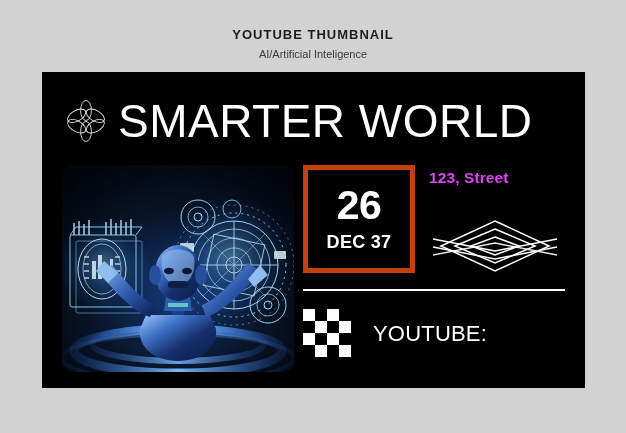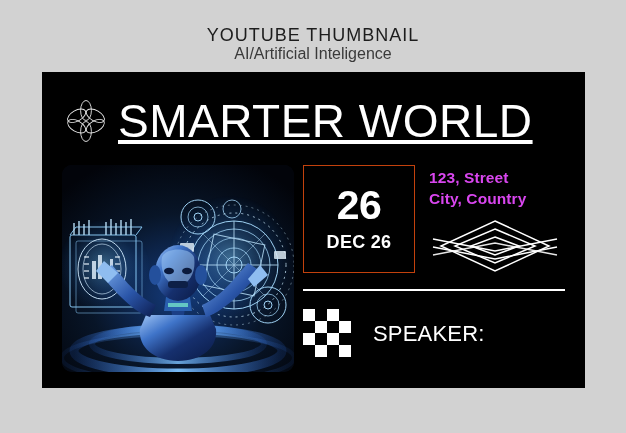--- a/index.html
+++ b/index.html
@@ -17,28 +17,28 @@
 
   
   .header {
     position: absolute;
     top: 26px;
     left: 0;
     width: 626px;
     text-align: center;
   }
   .header-title {
-    font-size: 18px;
-    font-weight: normal;
+    font-size: 13px;
+    font-weight: bold;
     letter-spacing: 1.0px;
     color: #1d1d1d;
     line-height: 18px;
   }
   .header-subtitle {
-    font-size: 16px;
+    font-size: 11px;
     font-weight: normal;
     color: #3a3a3a;
     line-height: 16px;
     margin-top: 2px;
   }
 
   
   .card {
     position: absolute;
     left: 42px;
@@ -68,21 +68,20 @@
     flex: 0 0 44px;
     margin-right: 10px;
   }
   .poster-title {
     color: #ffffff;
     font-size: 46px;
     font-weight: normal;
     letter-spacing: 0.5px;
     line-height: 50px;
     white-space: nowrap;
-    text-decoration: underline;
   }
 
   
   .photo {
     position: absolute;
     left: 20px;
     top: 93px;
     width: 232px;
     height: 207px;
     border-radius: 10px;
@@ -99,21 +98,21 @@
     width: 262px;
     height: 207px;
   }
 
   .date-box {
     position: absolute;
     left: 0;
     top: 0;
     width: 112px;
     height: 108px;
-    border: 1px solid #c2410c;
+    border: 5px solid #c2410c;
     box-sizing: border-box;
     display: flex;
     flex-direction: column;
     align-items: center;
     justify-content: center;
   }
   .date-day {
     color: #ffffff;
     font-size: 41px;
     font-weight: bold;
@@ -334,26 +333,25 @@
       </g>
 
       <rect width="232" height="207" fill="none"></rect>
     </svg>
   </div>
 
   <div class="right-col">
 
     <div class="date-box">
       <div class="date-day">26</div>
-      <div class="date-month">DEC 26</div>
+      <div class="date-month">DEC 37</div>
     </div>
 
     <div class="address">
       <div class="address-line">123, Street</div>
-      <div class="address-line">City, Country</div>
     </div>
 
     <span class="layers-icon">
       <svg viewBox="0 0 128 58" width="128" height="58" aria-hidden="true">
         <g fill="none" stroke="#ffffff" stroke-width="1.5">
           <path d="M64 4 L118 29 L64 54 L10 29 Z"></path>
           <path d="M64 12 L104 29 L64 46 L24 29 Z"></path>
           <path d="M64 20 L88 29 L64 38 L40 29 Z"></path>
           <path d="M2 22 L64 34 L126 22"></path>
           <path d="M2 30 L64 42 L126 30"></path>
@@ -374,18 +372,18 @@
             <rect x="12" y="12" width="12" height="12"></rect>
             <rect x="36" y="12" width="12" height="12"></rect>
             <rect x="0" y="24" width="12" height="12"></rect>
             <rect x="24" y="24" width="12" height="12"></rect>
             <rect x="12" y="36" width="12" height="12"></rect>
             <rect x="36" y="36" width="12" height="12"></rect>
           </g>
         </svg>
       </span>
       <span class="speaker-text">
-        <span class="speaker-label">SPEAKER:</span>
+        <span class="speaker-label">YOUTUBE:</span>
       </span>
     </div>
 
   </div>
 </div>
 
 </body></html>

